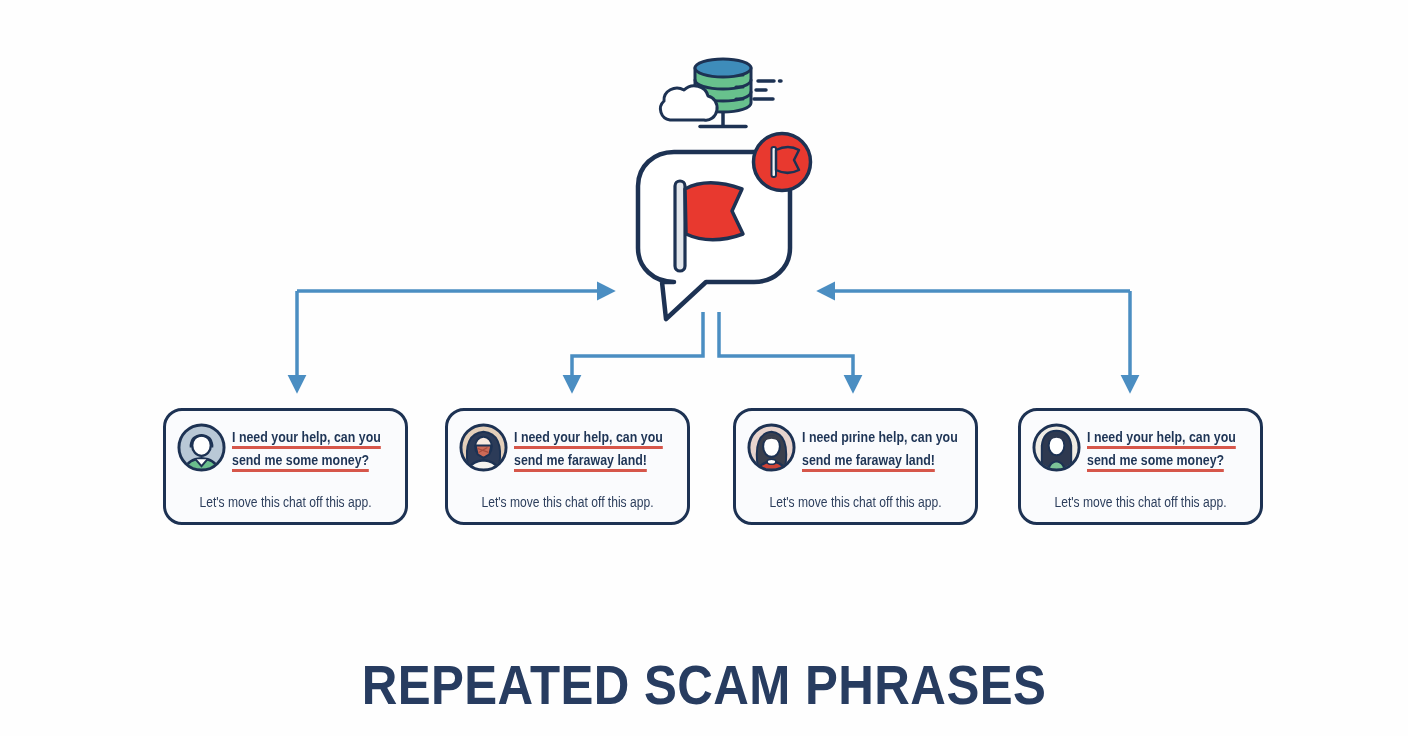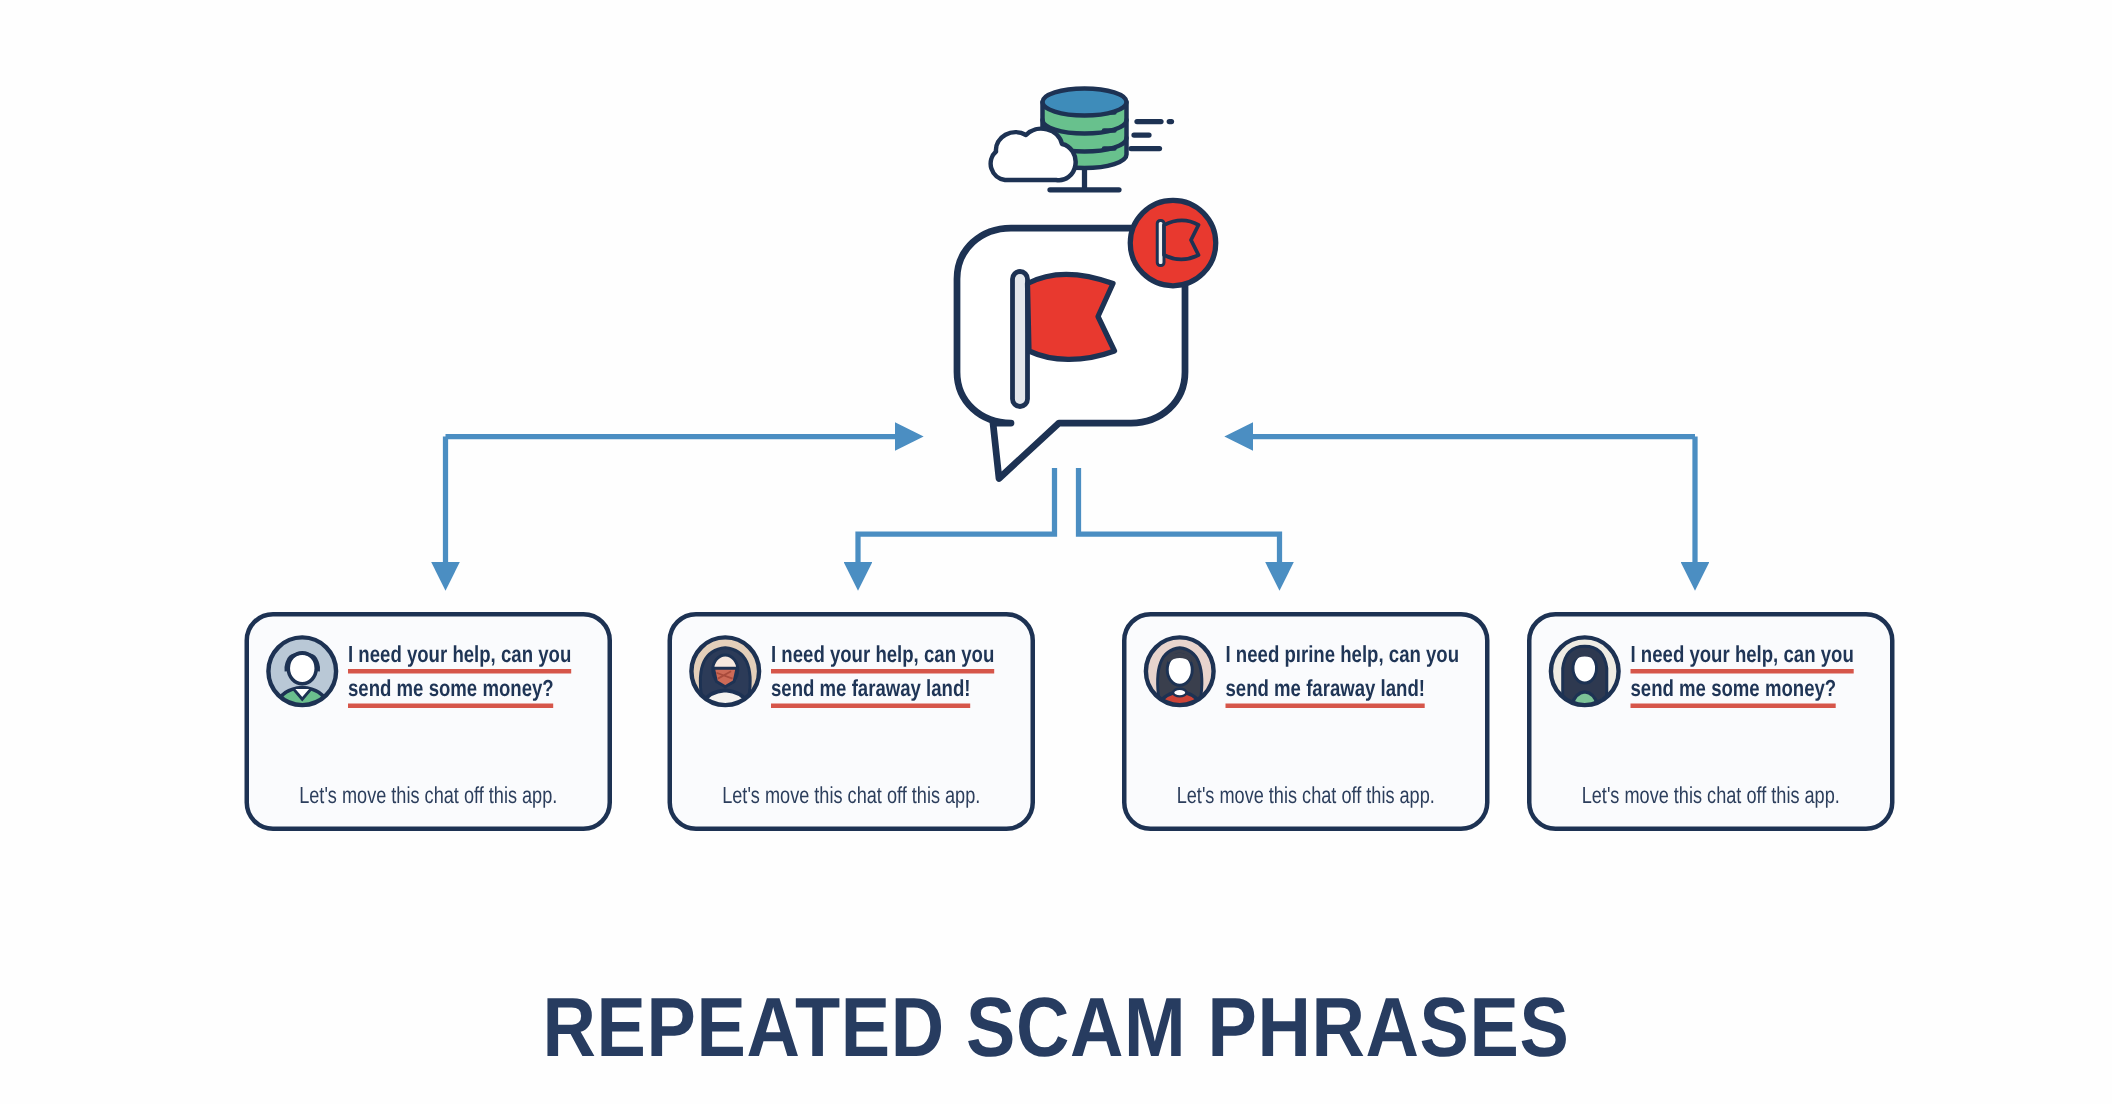--- a/index.html
+++ b/index.html
@@ -3,23 +3,23 @@
 <meta charset="utf-8">
 <style>
   html,body{margin:0;padding:0;background:#ffffff;}
   .canvas{position:relative;width:1408px;height:736px;background:#fefefe;overflow:hidden;
           font-family:"Liberation Sans",sans-serif;}
   svg{display:block;}
   .connectors{position:absolute;left:0;top:0;}
   .top-icon{position:absolute;left:650px;top:53px;}
   .bubble-icon{position:absolute;left:628px;top:131px;}
 
-  .card{position:absolute;top:408px;width:245px;height:146px;background:#fafbfd;
+  .card{position:absolute;top:408px;width:245px;height:117px;background:#fafbfd;
         border:3px solid #1d3253;border-radius:19px;box-sizing:border-box;}
-  .card.c1{left:163px;} .card.c2{left:445px;} .card.c3{left:748px;} .card.c4{left:1018px;}
+  .card.c1{left:163px;} .card.c2{left:445px;} .card.c3{left:733px;} .card.c4{left:1018px;}
 
   .avatar{position:absolute;left:10px;top:11px;width:51px;height:51px;}
 
   .phrase{position:absolute;left:66px;top:16px;font-size:15.5px;font-weight:700;
           color:#1f3556;line-height:1.28;white-space:nowrap;
           transform:scaleX(0.8);transform-origin:0 0;}
   .pline{margin-bottom:3px;}
   .u{border-bottom:3px solid #d6564a;padding-bottom:1px;}
   .u.no-underline{border-bottom:none;}
 

